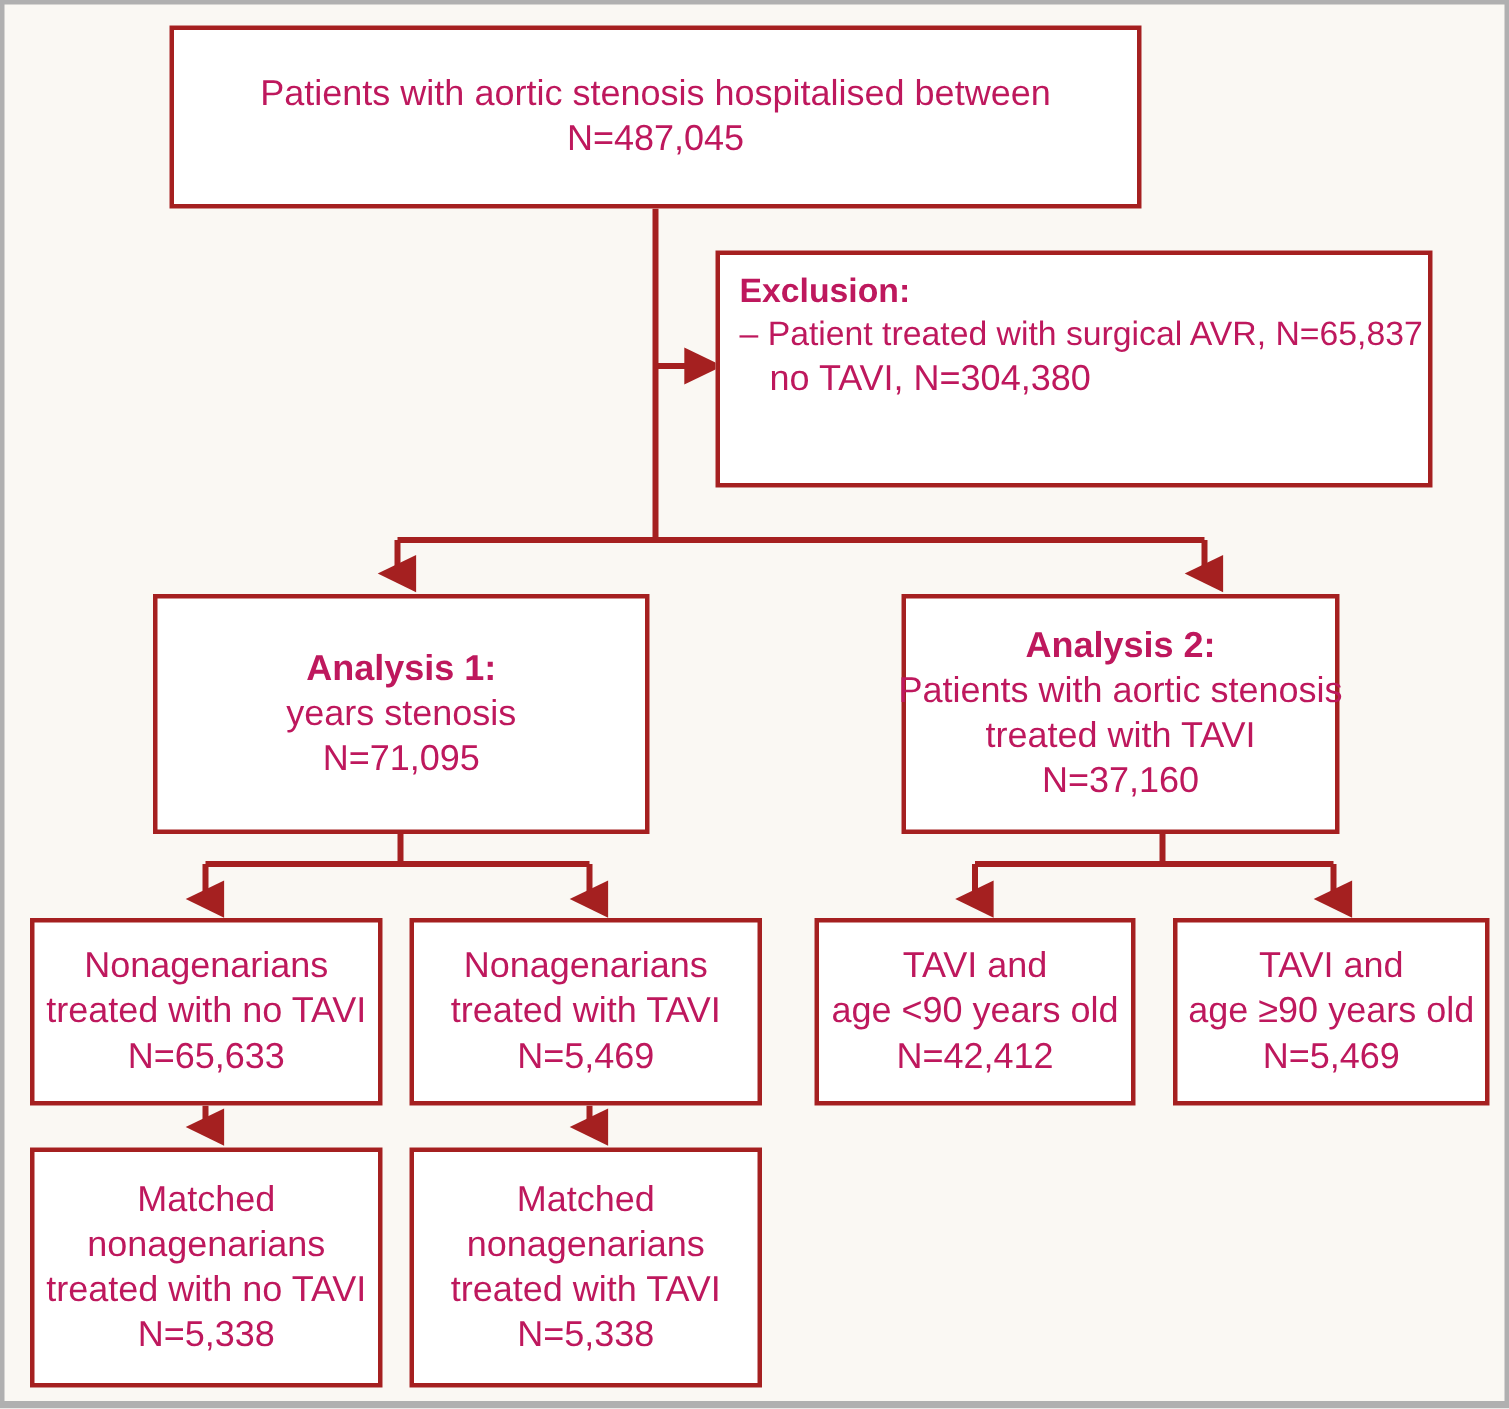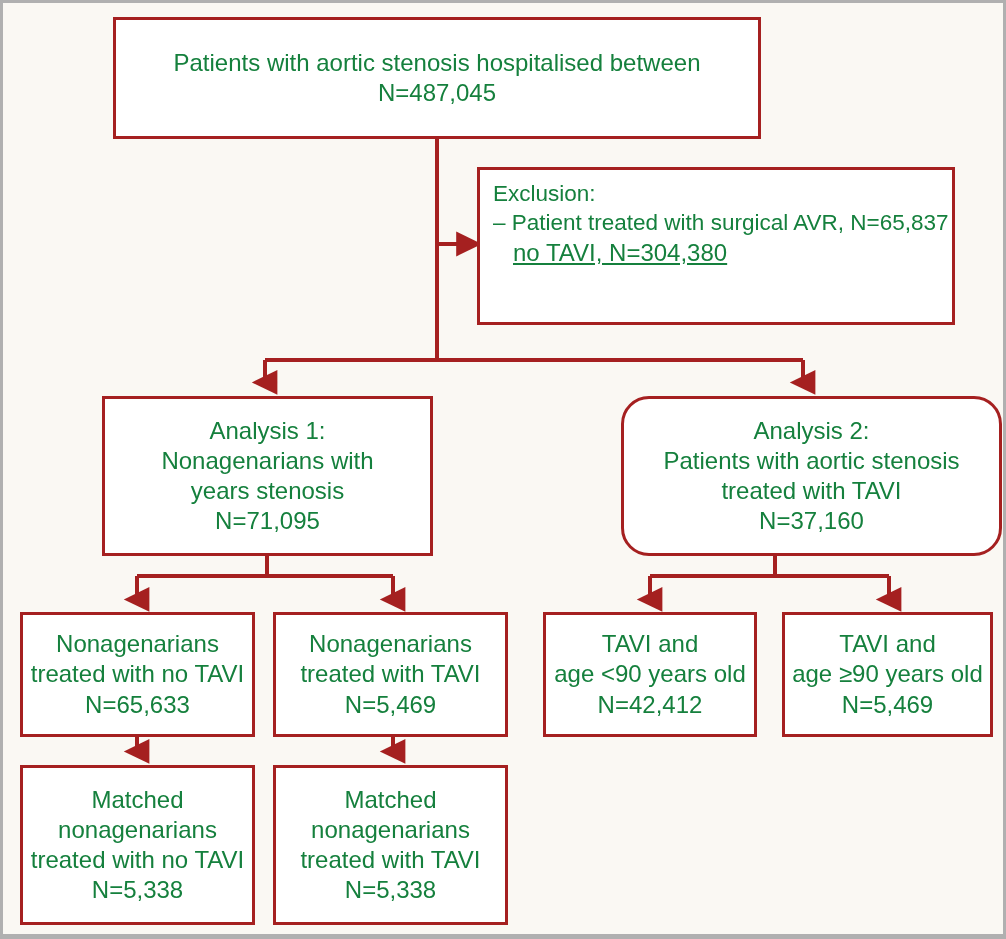--- a/index.html
+++ b/index.html
@@ -31,39 +31,38 @@
   .node {
     position: absolute;
     background: #ffffff;
     border: 3px solid #a52020;
     box-sizing: border-box;
     display: flex;
     flex-direction: column;
     align-items: center;
     justify-content: center;
     text-align: center;
-    color: #15803d;
+    color: #be185d;
     font-family: "Liberation Sans", sans-serif;
     font-size: 24px;
     line-height: 1.26;
   }
   .node .line { display: block; white-space: nowrap; }
   .node.left-align {
     align-items: flex-start;
     justify-content: flex-start;
     text-align: left;
     padding: 9px 0 0 13px;
   }
   .node.left-align .line { font-size: 22.5px; line-height: 1.3; }
-  .bold { font-weight: normal; }
+  .bold { font-weight: bold; }
   .hang {
     display: block;
     white-space: nowrap;
     padding-left: 20px;
-    text-decoration: underline;
   }
   sup {
     font-size: 0.62em;
     vertical-align: super;
     line-height: 0;
   }
 </style>
 </head>
 <body>
 
@@ -112,26 +111,25 @@
   </div>
 
   <div class="node left-align" style="left:474px; top:164px; width:478px; height:158px;">
     <span class="line bold">Exclusion:</span>
     <span class="line">– Patient treated with surgical AVR, N=65,837</span>
     <span class="hang">no TAVI, N=304,380</span>
   </div>
 
   <div class="node" style="left:99px; top:393px; width:331px; height:160px;">
     <span class="line bold">Analysis 1:</span>
-    <span class="line">Nonagenarians with</span>
     <span class="line">years stenosis</span>
     <span class="line">N=71,095</span>
   </div>
 
-  <div class="node" style="left:618px; top:393px; width:381px; height:160px;border-radius:28px;">
+  <div class="node" style="left:598px; top:393px; width:292px; height:160px;">
     <span class="line bold">Analysis 2:</span>
     <span class="line">Patients with aortic stenosis</span>
     <span class="line">treated with TAVI</span>
     <span class="line">N=37,160</span>
   </div>
 
   <div class="node" style="left:17px; top:609px; width:235px; height:125px;">
     <span class="line">Nonagenarians</span>
     <span class="line">treated with no TAVI</span>
     <span class="line">N=65,633</span>

